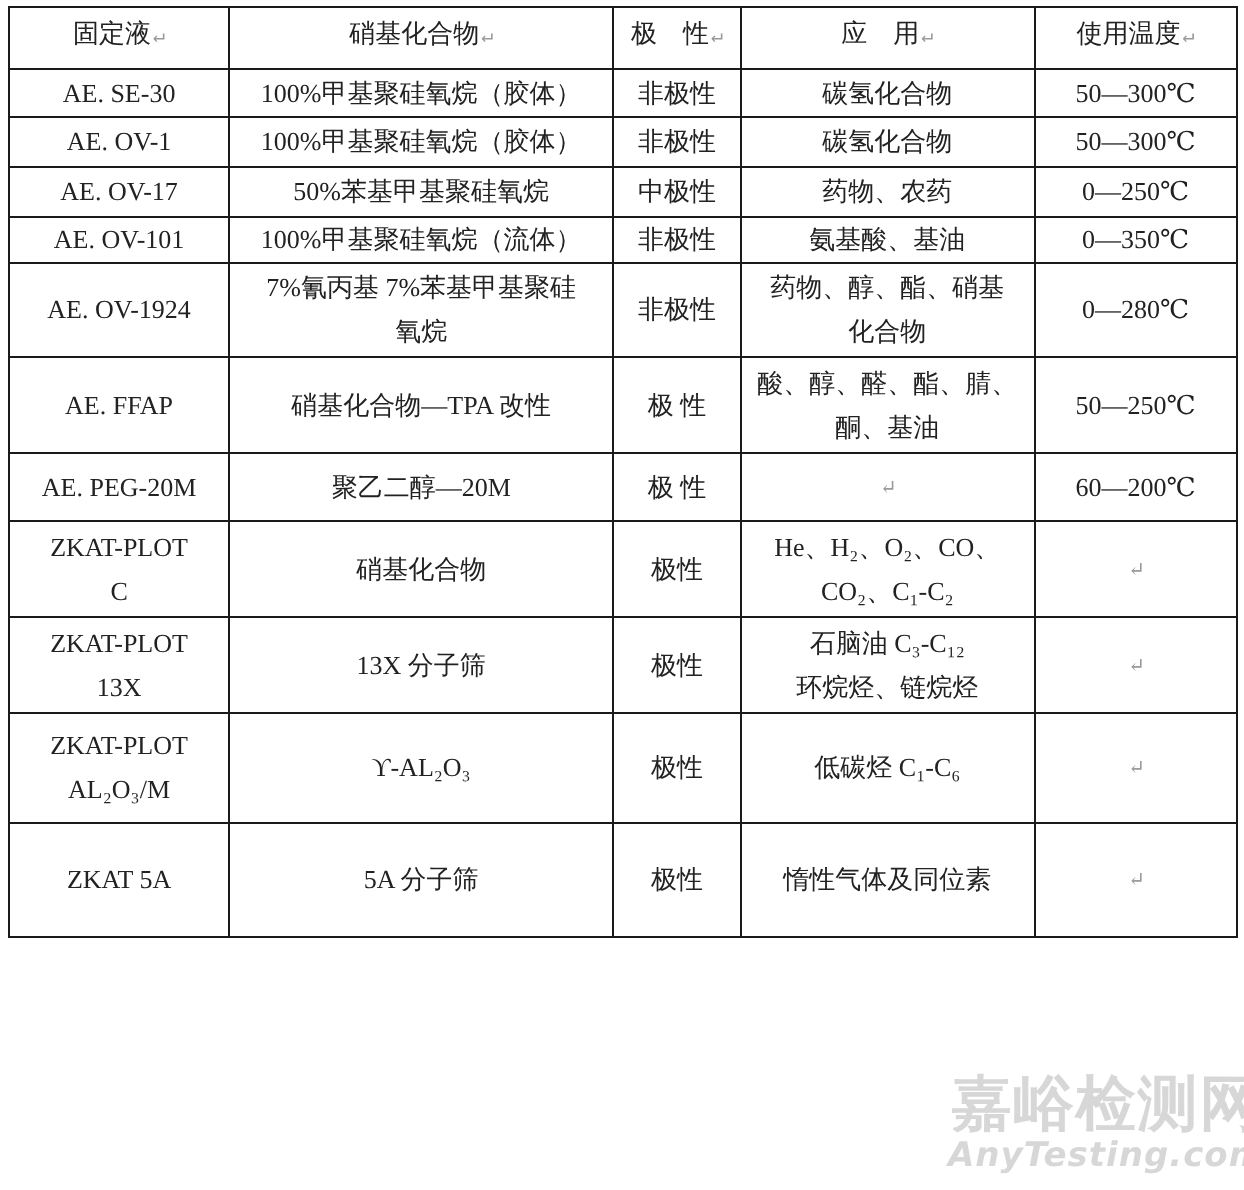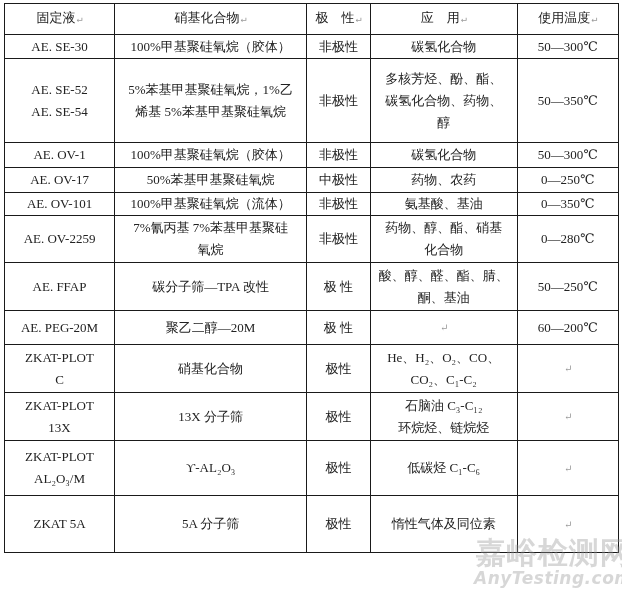--- a/index.html
+++ b/index.html
@@ -39,31 +39,20 @@
     <td class="hdr"><span>应　用</span><span class="mark">↵</span></td>
     <td class="hdr"><span>使用温度</span><span class="mark">↵</span></td>
   </tr>
   <tr style="height:24px">
     <td class="pre">AE. SE-30</td>
     <td class="pre cjk">100%甲基聚硅氧烷（胶体）</td>
     <td class="cjk">非极性</td>
     <td class="pre cjk">碳氢化合物</td>
     <td>50—300℃</td>
   </tr>
-  <tr style="height:84px">
-    <td class="pre">AE. SE-52
-AE. SE-54</td>
-    <td class="pre cjk">5%苯基甲基聚硅氧烷，1%乙
-烯基 5%苯基甲基聚硅氧烷</td>
-    <td class="cjk">非极性</td>
-    <td class="pre cjk">多核芳烃、酚、酯、
-碳氢化合物、药物、
-醇</td>
-    <td>50—350℃</td>
-  </tr>
   <tr style="height:25px">
     <td class="pre">AE. OV-1</td>
     <td class="pre cjk">100%甲基聚硅氧烷（胶体）</td>
     <td class="cjk">非极性</td>
     <td class="pre cjk">碳氢化合物</td>
     <td>50—300℃</td>
   </tr>
   <tr style="height:25px">
     <td class="pre">AE. OV-17</td>
     <td class="pre cjk">50%苯基甲基聚硅氧烷</td>
@@ -72,31 +61,31 @@
     <td>0—250℃</td>
   </tr>
   <tr style="height:21px">
     <td class="pre">AE. OV-101</td>
     <td class="pre cjk">100%甲基聚硅氧烷（流体）</td>
     <td class="cjk">非极性</td>
     <td class="pre cjk">氨基酸、基油</td>
     <td>0—350℃</td>
   </tr>
   <tr style="height:47px">
-    <td class="pre">AE. OV-2259</td>
+    <td class="pre">AE. OV-1924</td>
     <td class="pre cjk">7%氰丙基 7%苯基甲基聚硅
 氧烷</td>
     <td class="cjk">非极性</td>
     <td class="pre cjk">药物、醇、酯、硝基
 化合物</td>
     <td>0—280℃</td>
   </tr>
   <tr style="height:48px">
     <td class="pre">AE. FFAP</td>
-    <td class="pre cjk">碳分子筛—TPA 改性</td>
+    <td class="pre cjk">硝基化合物—TPA 改性</td>
     <td class="cjk">极 性</td>
     <td class="pre cjk">酸、醇、醛、酯、腈、
 酮、基油</td>
     <td>50—250℃</td>
   </tr>
   <tr style="height:34px">
     <td class="pre">AE. PEG-20M</td>
     <td class="pre cjk">聚乙二醇—20M</td>
     <td class="cjk">极 性</td>
     <td><span></span><span class="mark">↵</span></td>

